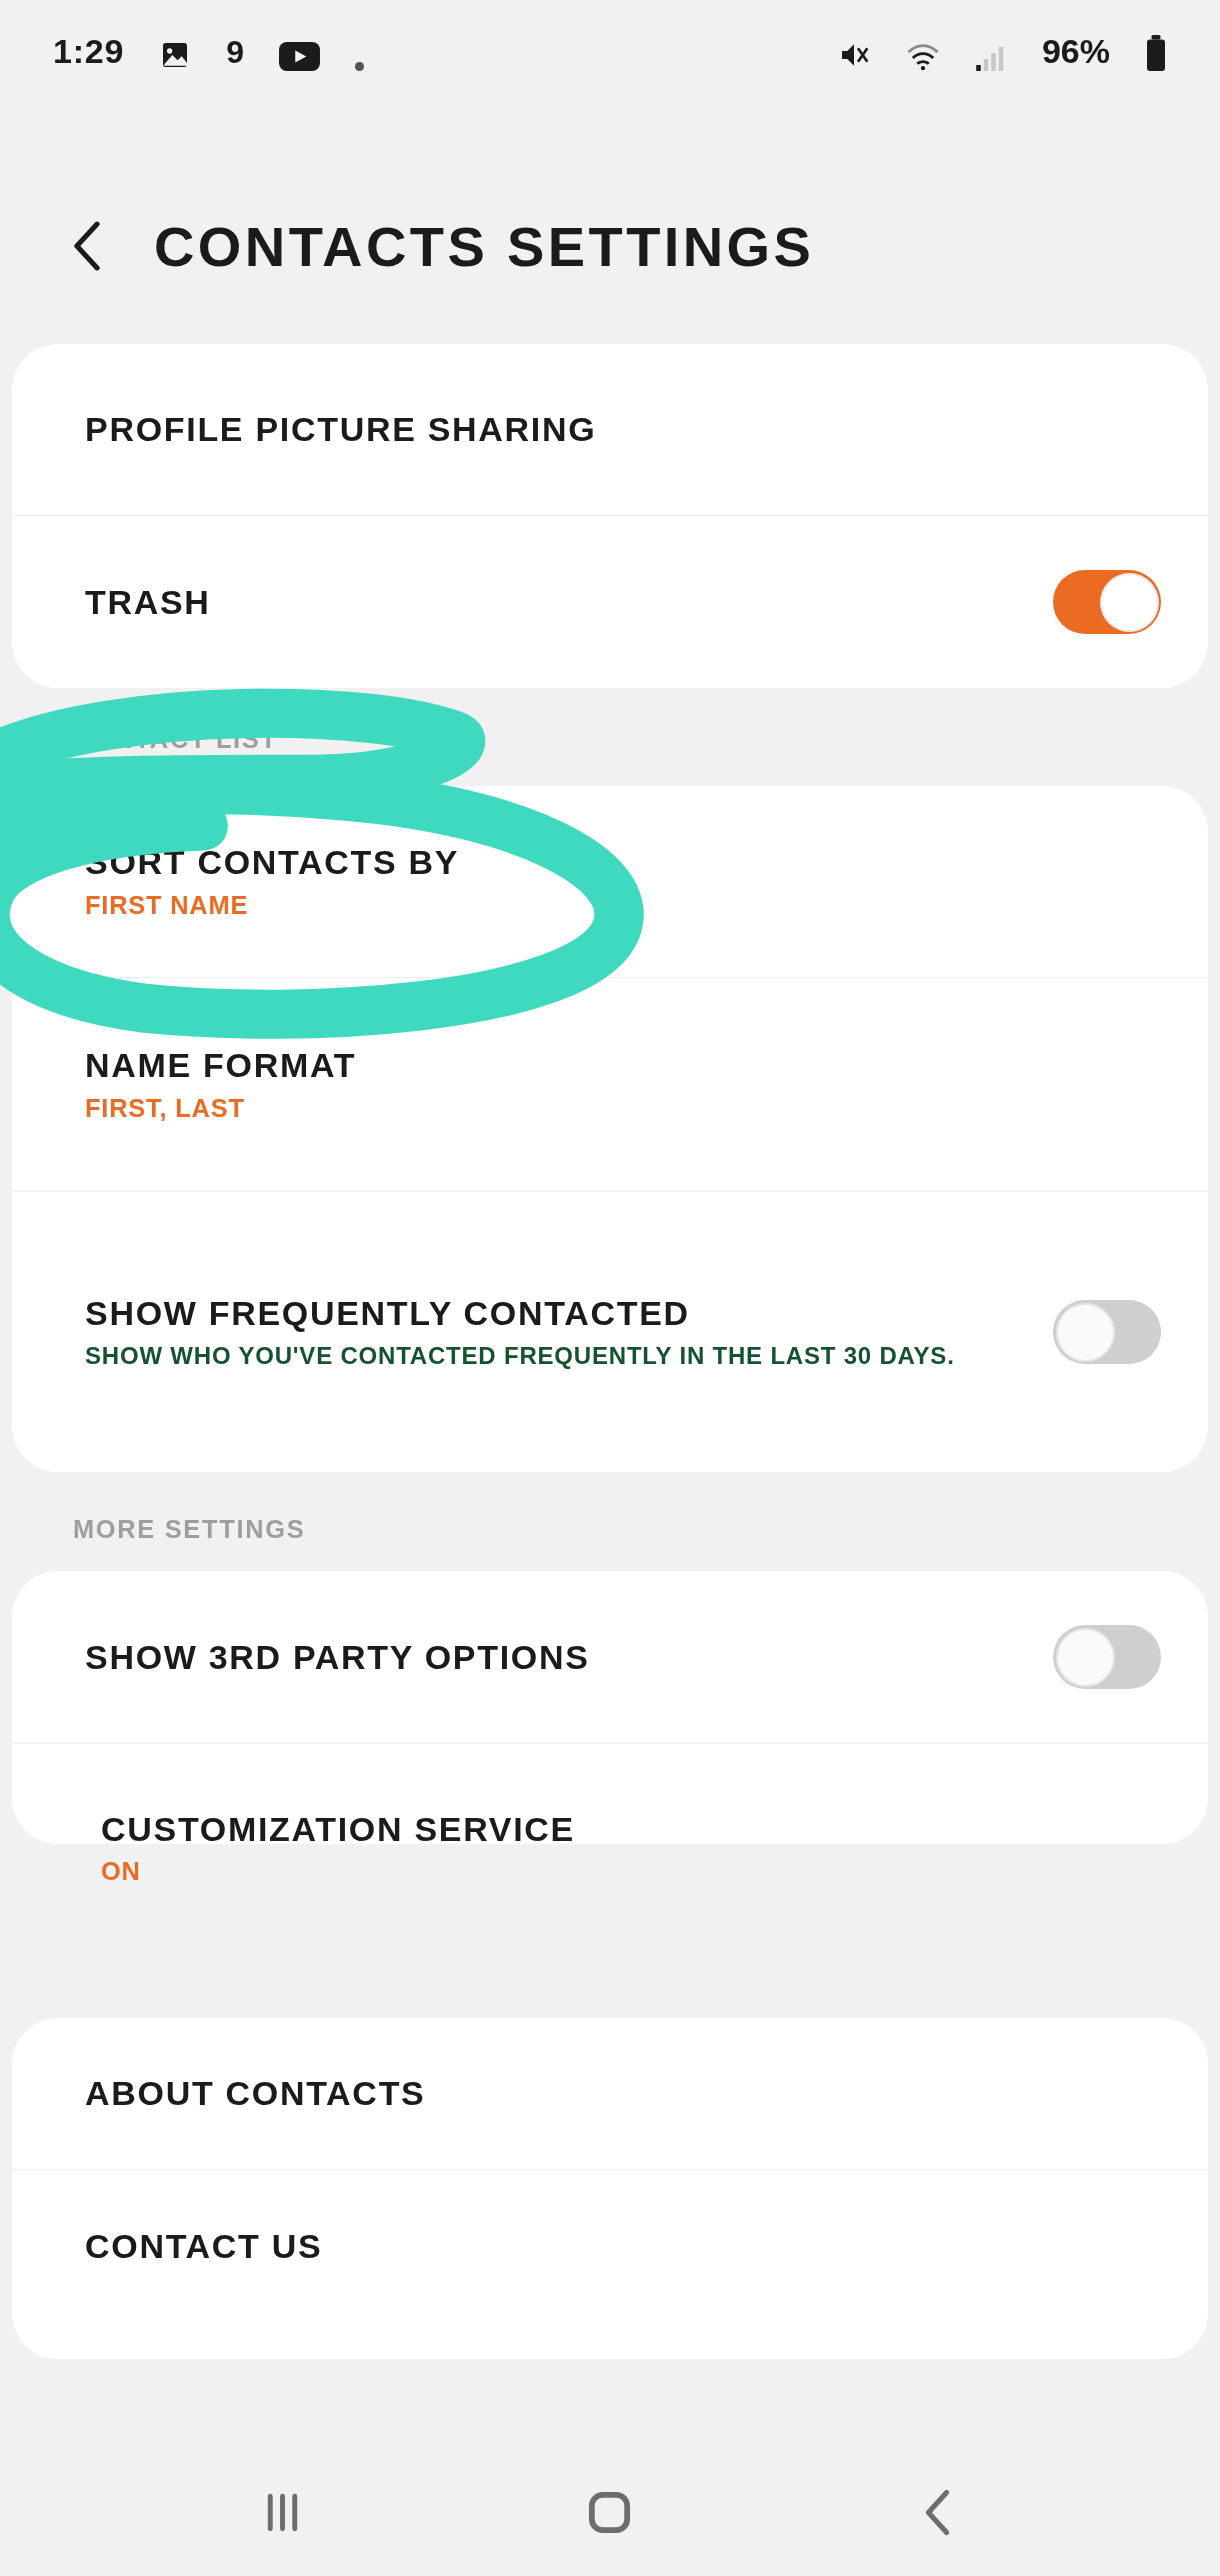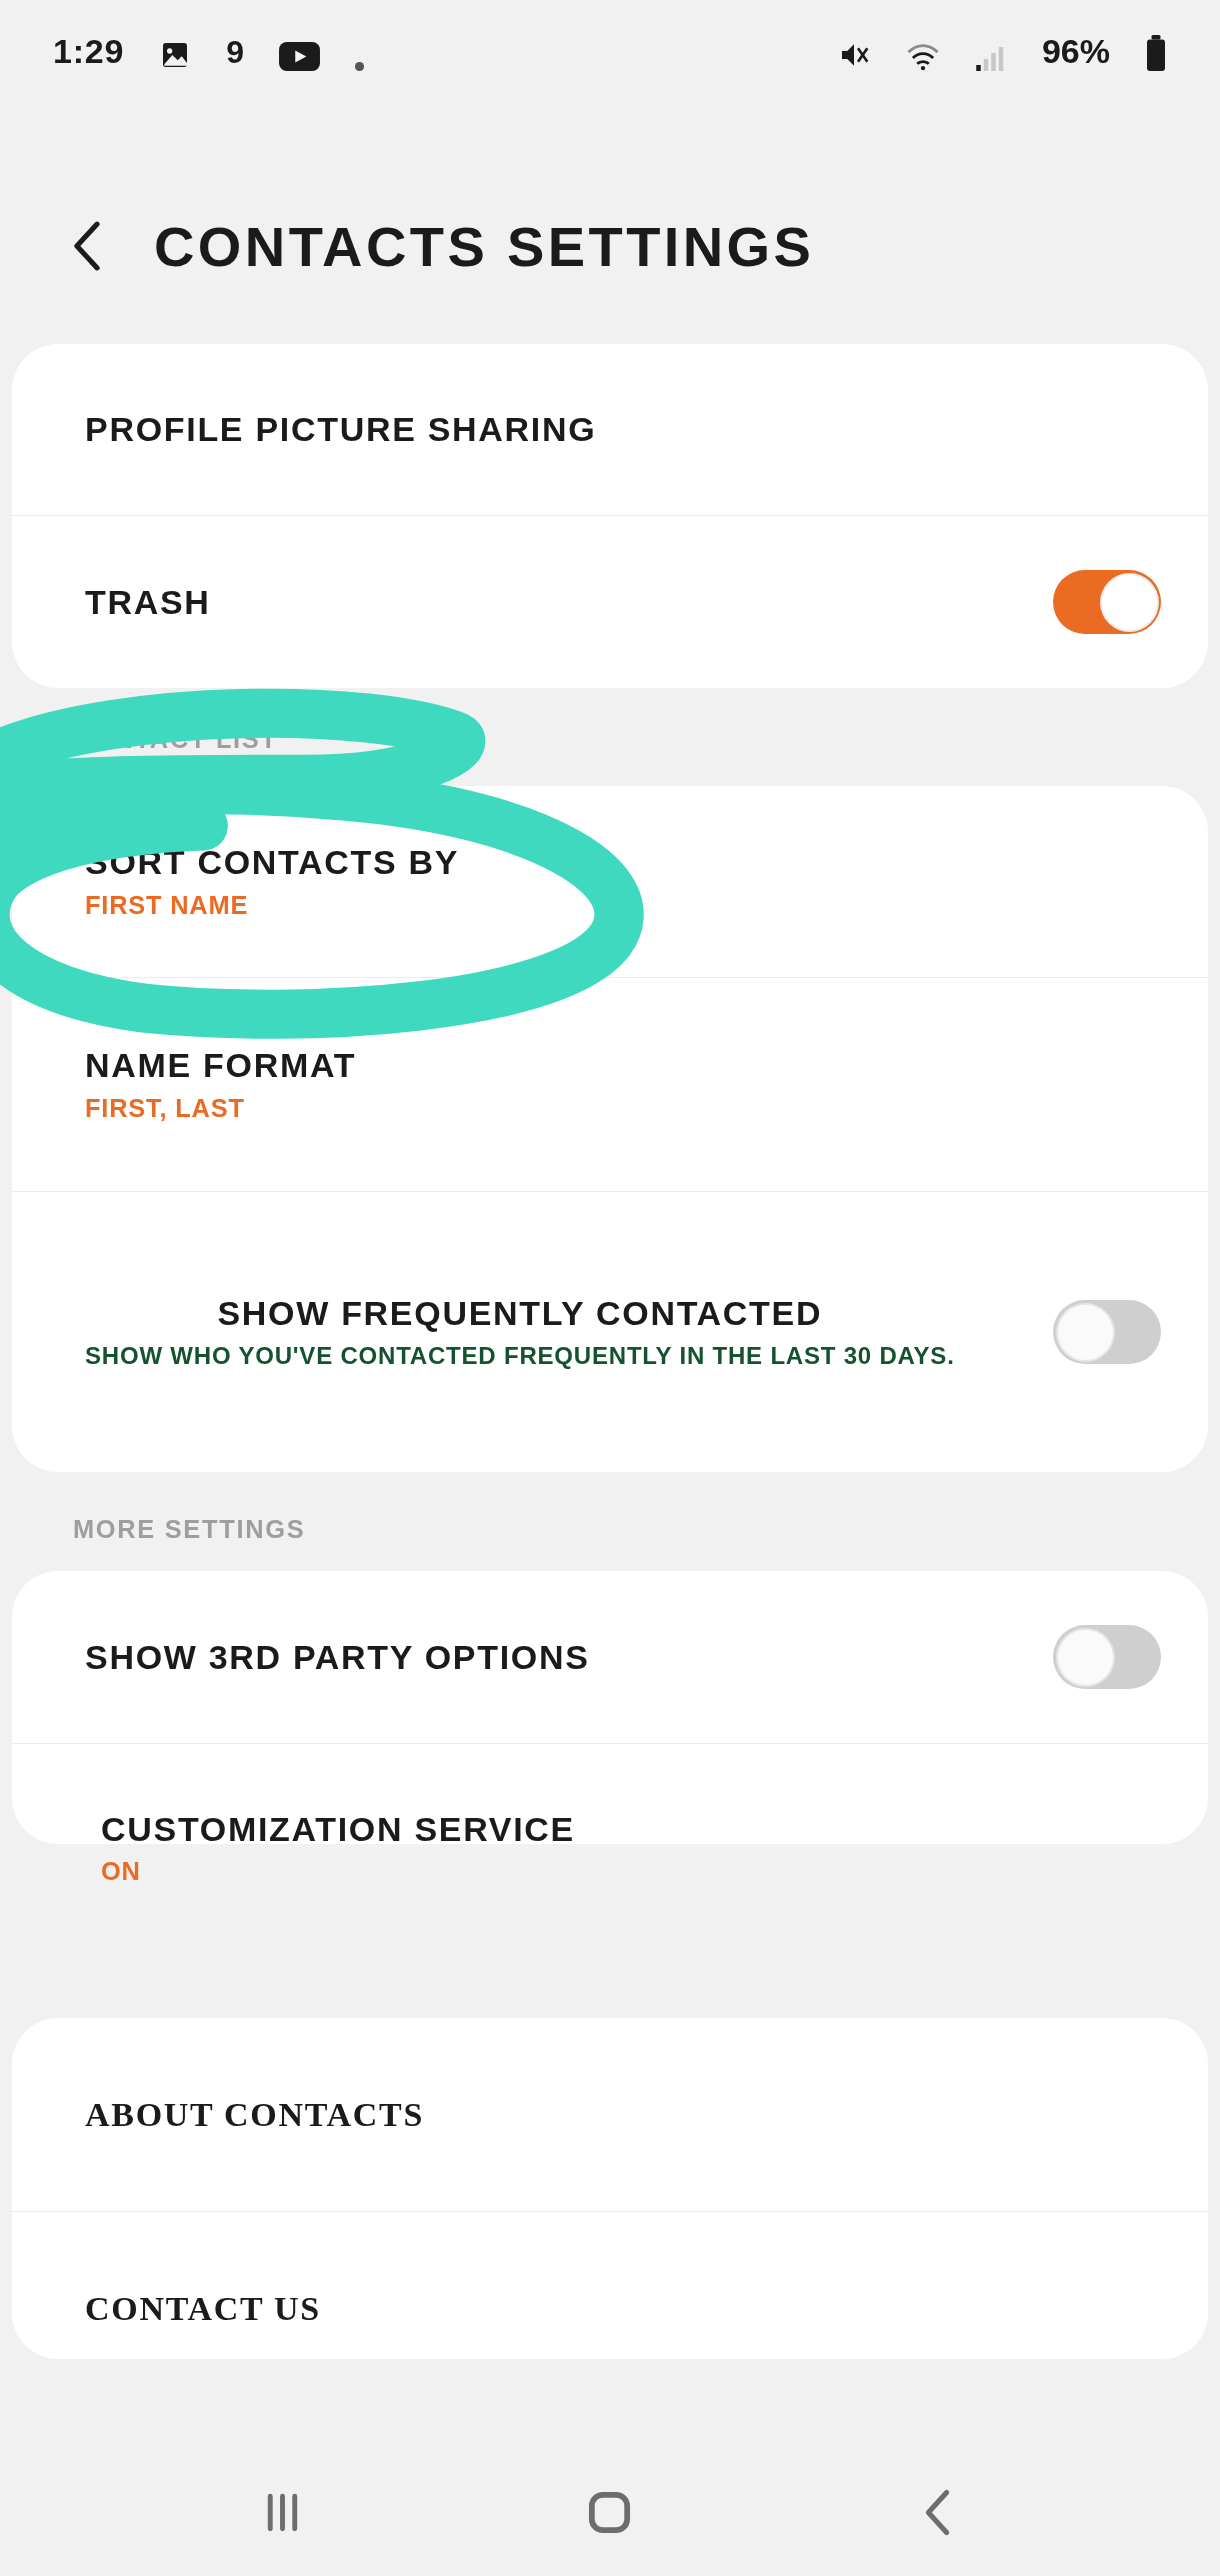--- a/index.html
+++ b/index.html
@@ -52,21 +52,21 @@
   }
   .row {
     display: flex;
     align-items: center;
     justify-content: space-between;
     padding: 0 47px 0 73px;
     border-bottom: 1.7px solid #ececec;
   }
   .row:last-child { border-bottom: none; }
   .row .labels { display: flex; flex-direction: column; gap: 8.5px; }
-  .row .title { font-size: 34px; font-weight: 900; letter-spacing: 1.7px; text-align: center; }
+  .row .title { font-size: 34px; font-weight: 900; letter-spacing: 1.7px; }
   .row .sub   { font-size: 25.4px; font-weight: 900; letter-spacing: 0.8px; color: #EC6B23; }
   .row .desc  { font-size: 24px; font-weight: 900; letter-spacing: 0.8px; color: #14532d; }
 
   
   .toggle {
     width: 108px; height: 64px; border-radius: 32px; position: relative;
   }
   .toggle.off { background: #cfcfcf; }
   .toggle.on  { background: #EC6B23; }
   .toggle .knob {
@@ -97,21 +97,21 @@
   #card2 .r2 { height: 214px; }
   #card2 .r3 { height: 280px; }
 
   #cap2  { top: 1515px; }
 
   #card3 { top: 1571px; height: 273px; }
   #card3 .r1 { height: 173px; }
   #card3 .r2 { height: 208px; margin-left: 16px; }
 
   #card4 { top: 2018px; height: 341px; }
-  #card4 .row { height: 194px; font-family: Liberation Serif, serif; }
+  #card4 .row { height: 152px; }
 
   
   .annot { position: absolute; pointer-events: none; }
   #annot-svg { position:absolute; top: 686px; left: -51px; width: 729px; height: 373px; }
 
   
   .navbar {
     position: absolute;
     left: 0; right: 0; bottom: 0;
     height: 127px;

